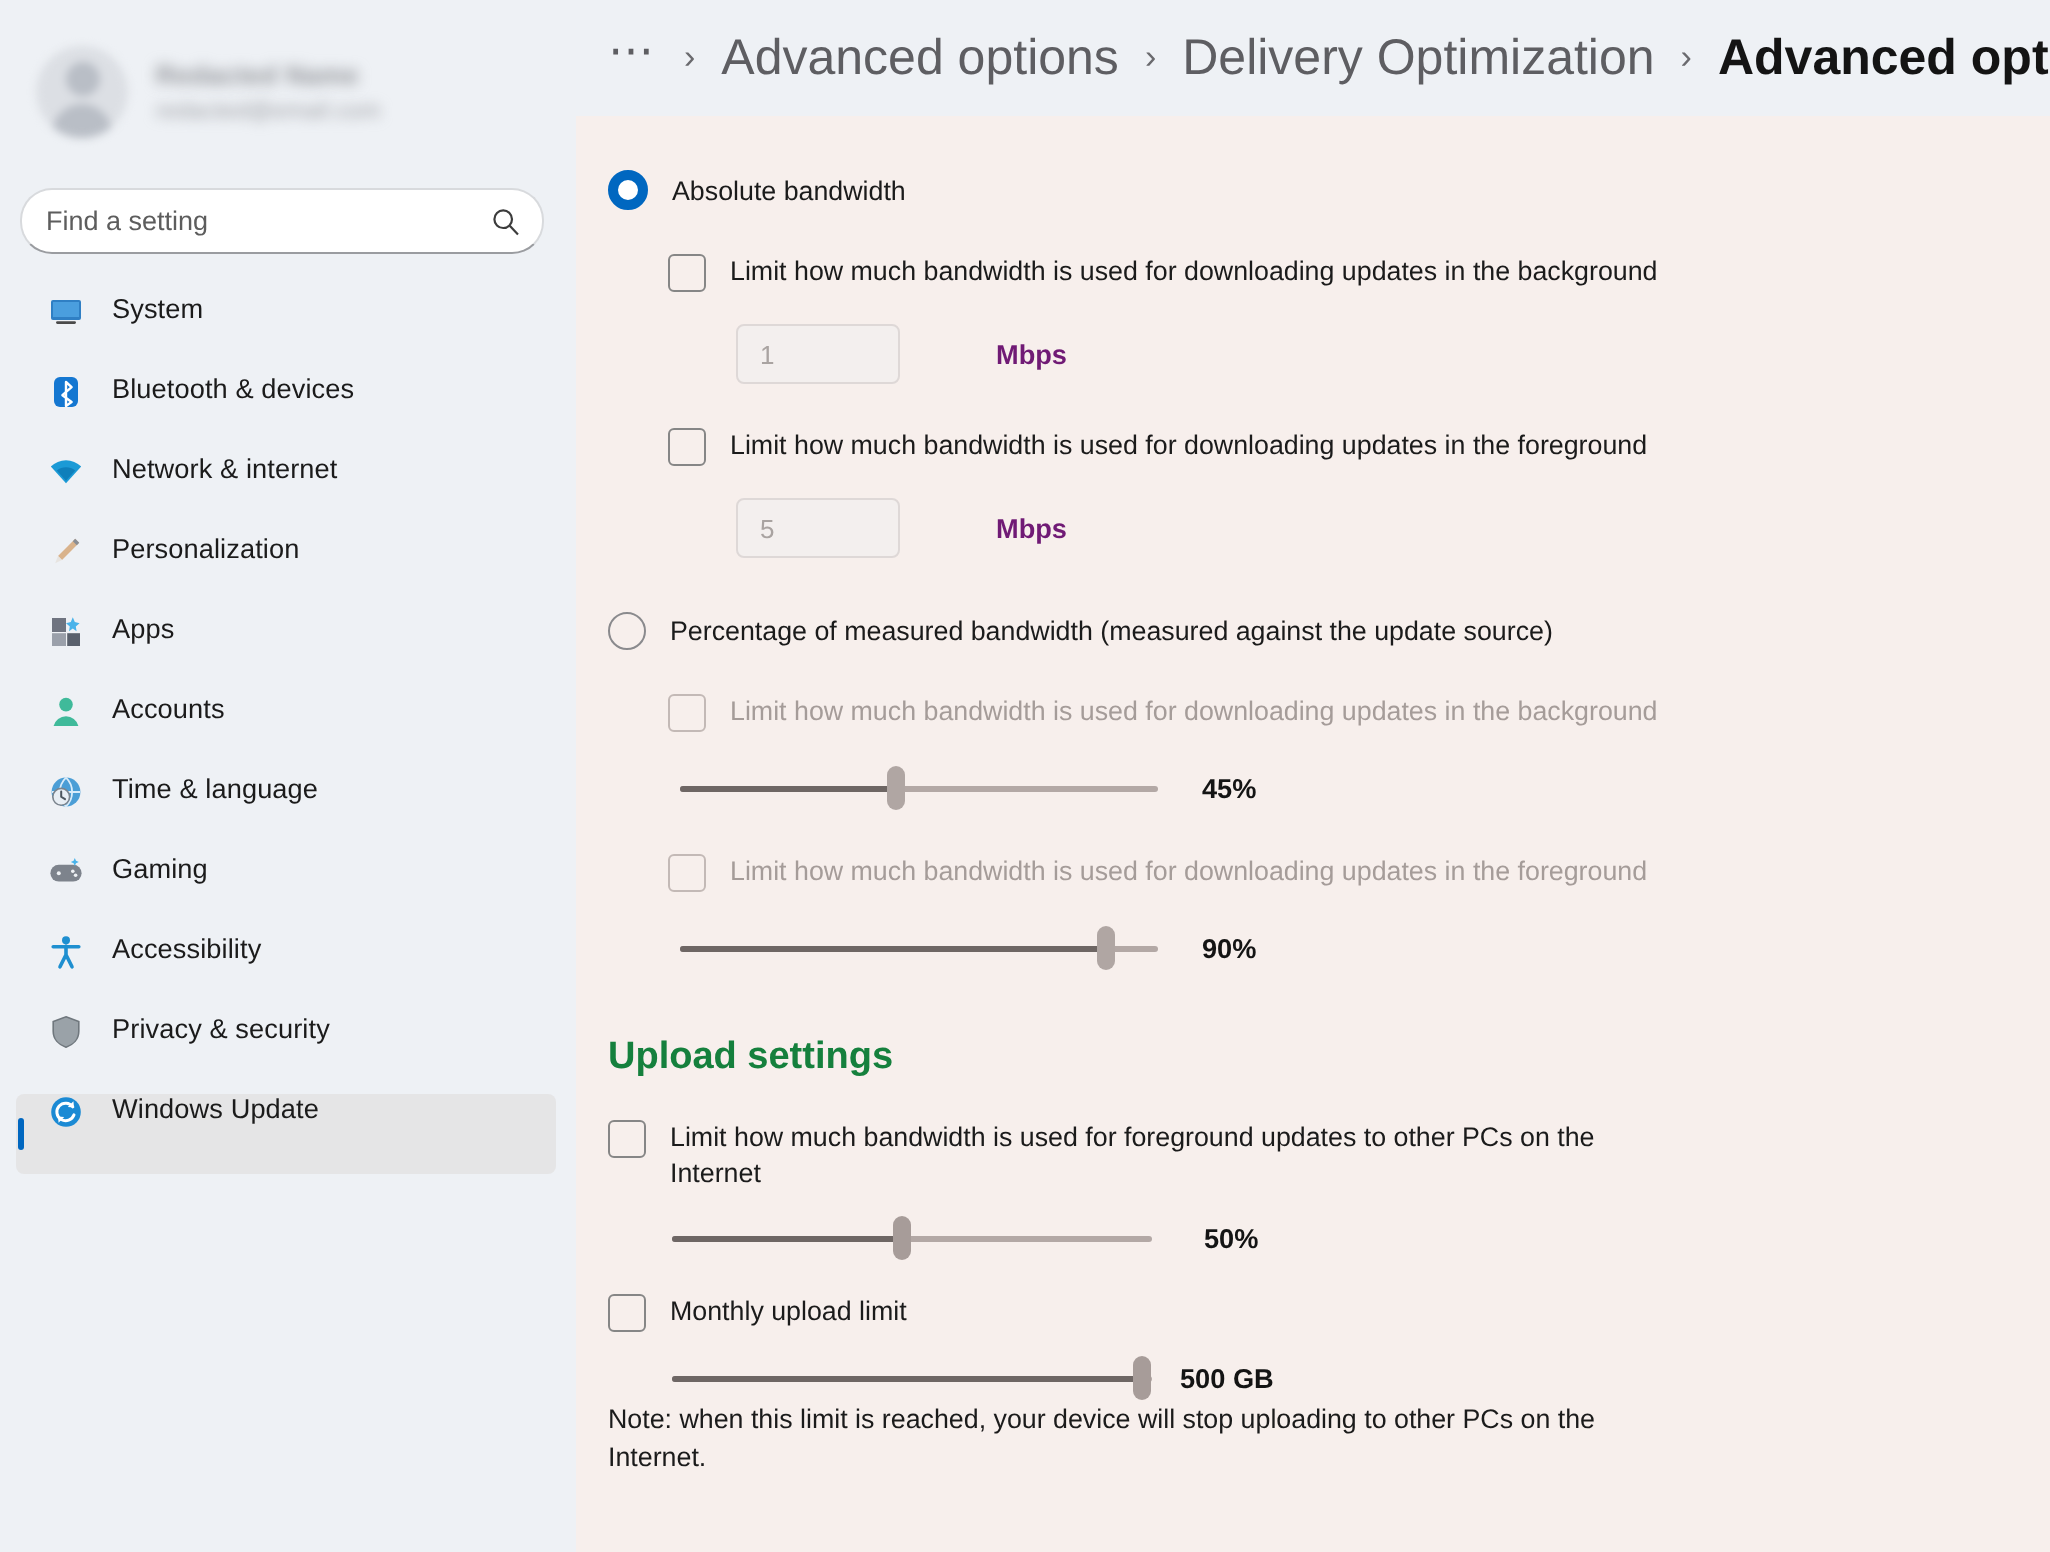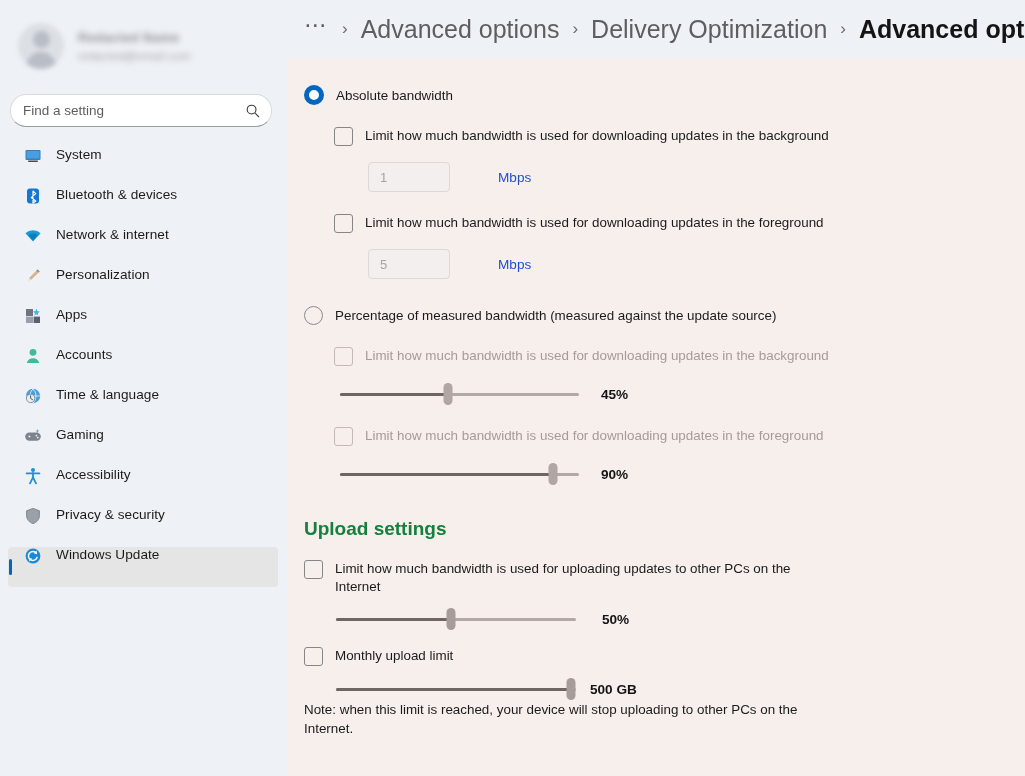--- a/index.html
+++ b/index.html
@@ -161,21 +161,21 @@
   }
   .numbox {
     width: 82px; height: 30px;
     background: #f3efee;
     border: 1px solid #ded8d7;
     border-radius: 4px;
     display: flex; align-items: center;
     padding-left: 11px;
     font-size: 13px; color: #a9a3a1;
   }
-  .unit { font-size: 13.6px; color: #1d4ed8; font-weight: normal; padding-left: 26px; }
+  .unit { font-size: 13.6px; color: #701a75; font-weight: bold; padding-left: 26px; }
 
   .slider-row {
     display: flex; align-items: center;
     margin-top: 17px;
     padding-left: 36px;
   }
   .slider {
     position: relative;
     height: 22px;
     display: flex; align-items: center;
@@ -410,21 +410,21 @@
           </div>
           <div class="thumb" style="left:89%"></div>
         </div>
         <span class="slider-value">90%</span>
       </div>
 
       <div class="section-title">Upload settings</div>
 
       <div class="check-row" style="margin-top:20px">
         <span class="checkbox"></span>
-        <span class="check-label" style="max-width:500px">Limit how much bandwidth is used for uploading updates to other PCs on the Internet</span>
+        <span class="check-label" style="max-width:500px">Limit how much bandwidth is used for foreground updates to other PCs on the Internet</span>
       </div>
       <div class="slider-row" style="padding-left:32px;margin-top:12px">
         <div class="slider" style="width:240px">
           <div class="track" style="width:240px">
             <div class="fill" style="width:48%"></div>
           </div>
           <div class="thumb enabled" style="left:48%"></div>
         </div>
         <span class="slider-value" style="margin-left:26px">50%</span>
       </div>

